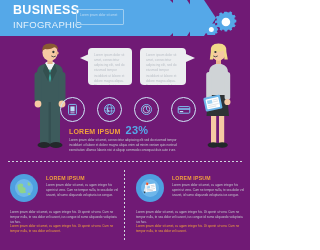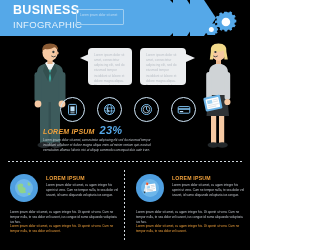--- a/index.html
+++ b/index.html
@@ -1,18 +1,18 @@
 <!DOCTYPE html>
 <html><head>
 <meta charset="utf-8">
 <style>
   html,body{margin:0;padding:0;background:#fff;}
   body{width:250px;height:250px;overflow:hidden;
        font-family:"Liberation Sans","DejaVu Sans",sans-serif;}
-  .page{position:relative;width:250px;height:250px;background:#000000;}
+  .page{position:relative;width:250px;height:250px;background:#701a75;}
 
   
   .header{position:absolute;left:0;top:0;width:250px;height:36px;}
   .hdr-band{position:absolute;left:0;top:0;width:188px;height:36px;
             background:#55a8e8;
             clip-path:polygon(0 0,170px 0,188px 18px,170px 36px,0 36px);}
   .chev{position:absolute;top:0;width:26px;height:36px;background:#55a8e8;
         clip-path:polygon(0 0,14px 0,26px 18px,14px 36px,0 36px);}
   .chev.c1{left:173px;}
   .chev.c2{left:190px;}
@@ -50,21 +50,21 @@
   .iconrow{position:absolute;left:60px;top:97px;width:125px;height:26px;}
   .ic{position:absolute;top:0;width:25px;height:25px;border-radius:50%;
       border:1px solid #cfe6f8;box-sizing:border-box;
       display:flex;align-items:center;justify-content:center;}
   .ic.i1{left:0px;}
   .ic.i2{left:37px;}
   .ic.i3{left:74px;}
   .ic.i4{left:111px;}
 
   
-  .stat{position:absolute;left:43px;top:124px;width:125px;font-style:italic;}
+  .stat{position:absolute;left:69px;top:124px;width:125px;}
   .stat-hd{display:flex;align-items:baseline;gap:5px;}
   .stat-label{font-size:7px;font-weight:bold;color:#f2a23c;letter-spacing:.2px;}
   .stat-val{font-size:11px;font-weight:bold;color:#55a8e8;letter-spacing:.2px;}
   .stat-body{margin-top:2px;font-size:3.1px;line-height:1.6;color:#c3c8ce;
              width:118px;}
 
   
   .hdiv{position:absolute;left:8px;top:161px;width:234px;height:1px;
         background-image:linear-gradient(to right,#cfd6dd 0 2px,transparent 2px 4px);
         background-size:4px 1px;}

